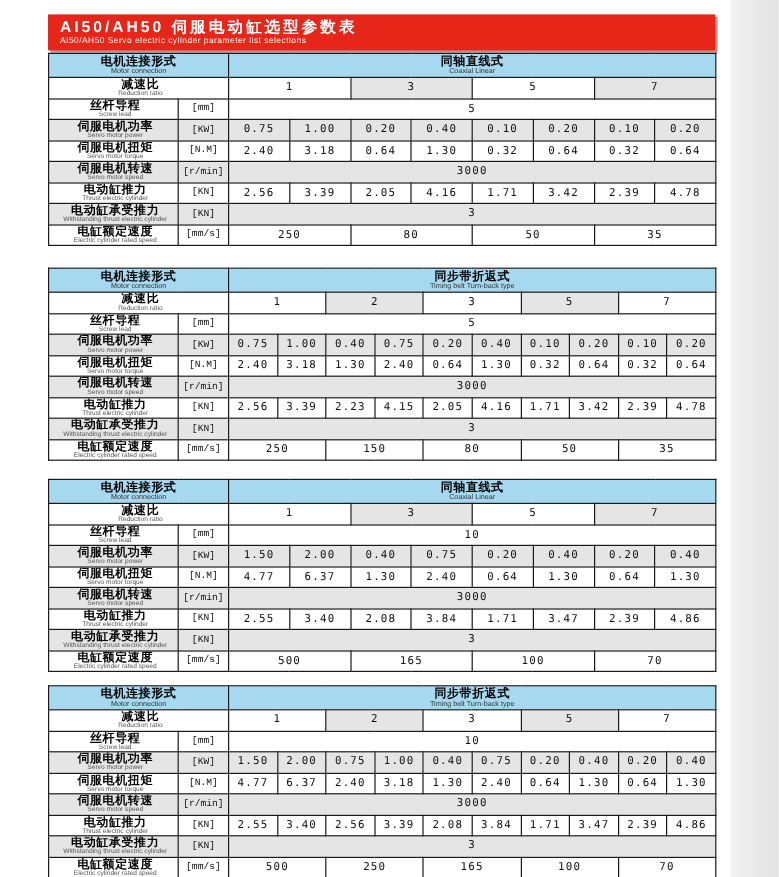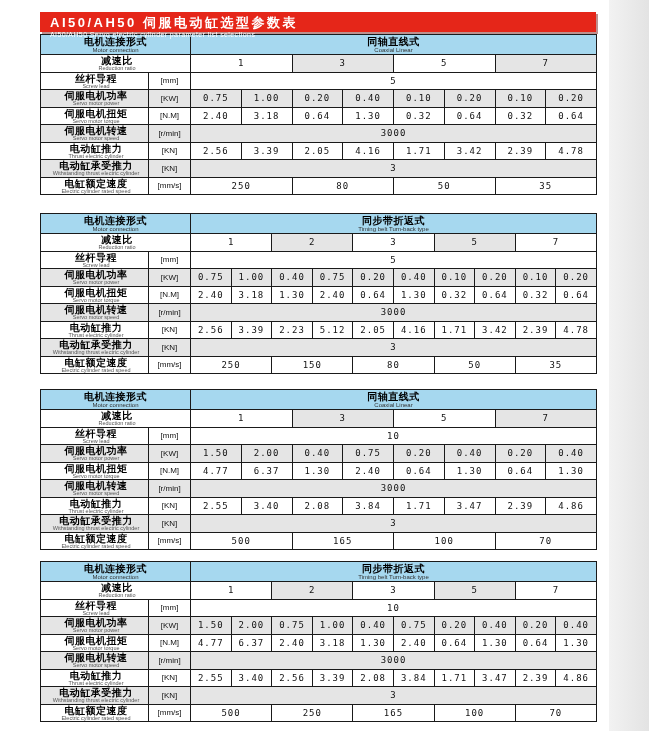--- a/index.html
+++ b/index.html
@@ -1,37 +1,37 @@
 <!DOCTYPE html>
 <html style="--red: #e52619; --blue: #a6d8ef; --gray: #e5e5e5;"><head>
 <meta charset="utf-8">
 <style>
   * { margin:0; padding:0; box-sizing:border-box; }
   html,body { width:649px; height:731px; overflow:hidden; }
   body { background:#ffffff; font-family:"Liberation Sans", sans-serif; position:relative; }
   .edge-strip { position:absolute; left:609px; top:0; width:40px; height:731px;
                 background:linear-gradient(to right,#f2f2f2,#e3e3e3); }
   .content { position:absolute; left:40px; top:12px; width:556px; }
-  .titlebar { background:var(--red,#e52619); height:20px; padding:3px 0 0 10px; color:#fff;
+  .titlebar { background:var(--red,#e52619); height:30px; padding:3px 0 0 10px; color:#fff;
               box-shadow:2px 2px 0 rgba(110,12,6,.45); }
   .title-zh { font-size:13px; font-weight:bold; letter-spacing:2.5px; line-height:1.2; }
   .title-en { font-size:7px; letter-spacing:.4px; }
   table.ptable { border-collapse:collapse; table-layout:fixed; width:556px;
                  border:1.5px solid #101010; }
   .ptable td { border:1px solid #1a1a1a; text-align:center; vertical-align:middle;
                padding:0; height:16.4px; overflow:hidden; }
   .ptable tr.blue td { background:var(--blue,#a6d8ef); height:20px; }
   .ptable td.gray { background:var(--gray,#e5e5e5); }
   td.label { text-align:center; padding-left:3px; }
   .zh { font-size:10px; font-weight:bold; color:#000; line-height:1.1; letter-spacing:.5px; }
   .en { font-size:5.5px; color:#555; line-height:1; white-space:nowrap; }
   tr.blue .zh { text-align:center; }
   tr.blue .en { text-align:center; color:#333; font-size:6px; }
   td.val { font-family:"DejaVu Sans Mono", monospace; font-size:9px; letter-spacing:1px; color:#111; }
-  td.unit { font-family:Liberation Sans, sans-serif; font-size:8px; color:#111; }
+  td.unit { font-family:Liberation Mono, monospace; font-size:8px; color:#111; }
 </style>
 </head>
 <body>
 
 <div class="edge-strip"></div>
 
 <div class="content">
   <header class="titlebar">
     <div class="title-zh">AI50/AH50 伺服电动缸选型参数表</div>
     <div class="title-en">AI50/AH50 Servo electric cylinder parameter list selections</div>
@@ -242,21 +242,21 @@
           </tr>
           <tr>
             <td class="label">
               <div class="zh">电动缸推力</div>
               <div class="en">Thrust electric cylinder</div>
             </td>
             <td class="unit">[KN]</td>
             <td class="val">2.56</td>
             <td class="val">3.39</td>
             <td class="val">2.23</td>
-            <td class="val">5.12</td>
+            <td class="val">4.15</td>
             <td class="val">2.05</td>
             <td class="val">4.16</td>
             <td class="val">1.71</td>
             <td class="val">3.42</td>
             <td class="val">2.39</td>
             <td class="val">4.78</td>
           </tr>
           <tr>
             <td class="label gray">
               <div class="zh">电动缸承受推力</div>

